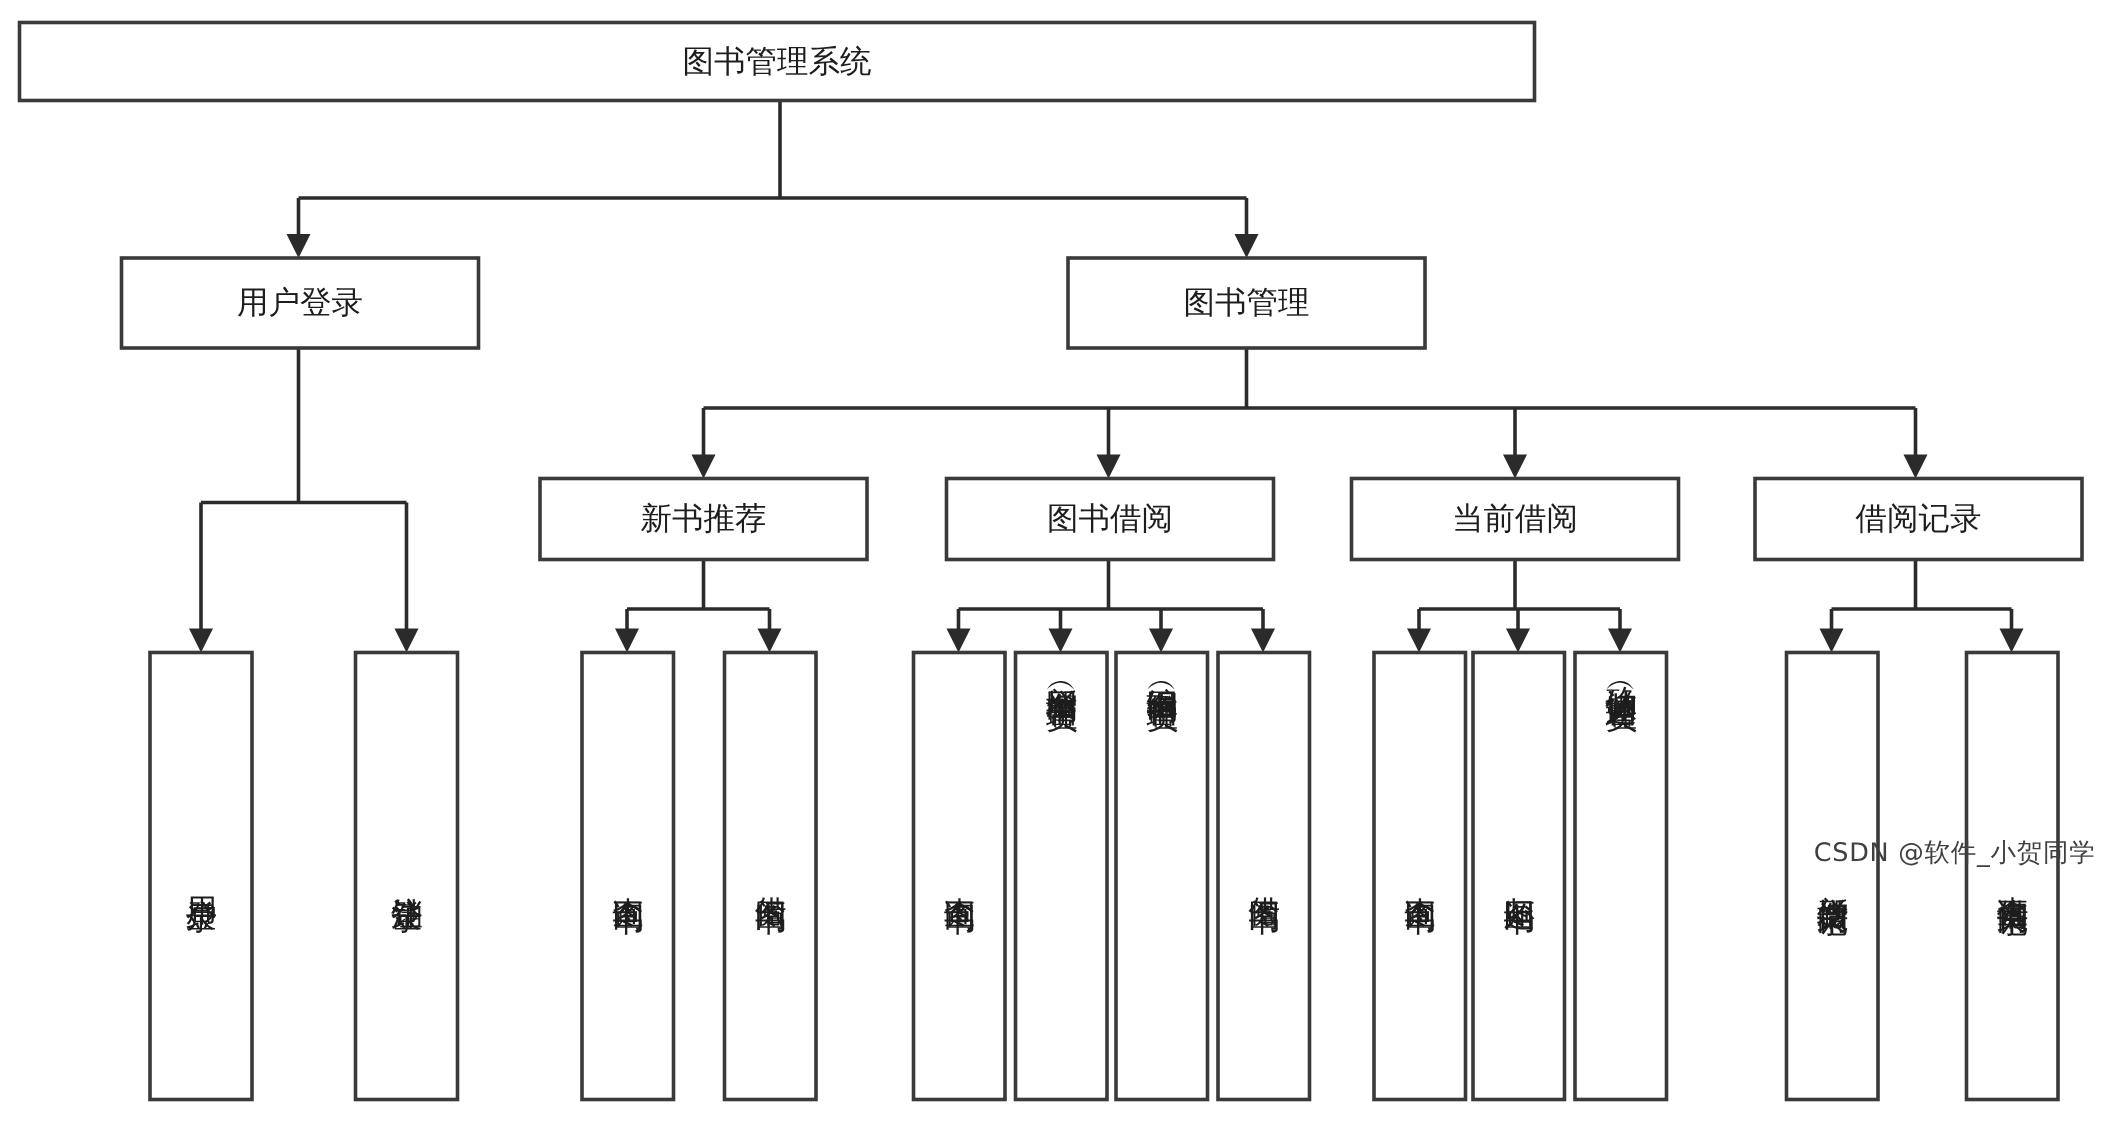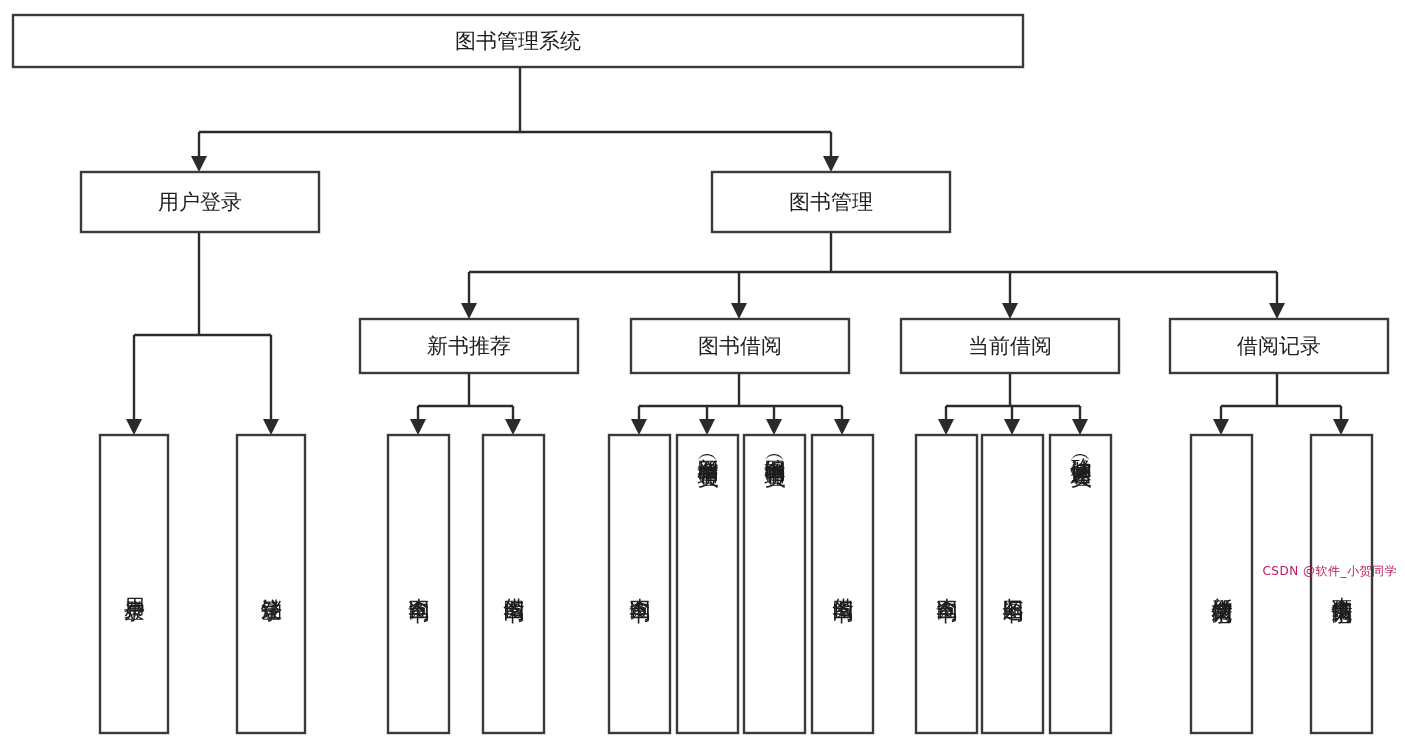--- a/index.html
+++ b/index.html
@@ -62,22 +62,22 @@
     line-height: 1.18;
     color: #1d1d1d;
     letter-spacing: 1.5px;
     white-space: nowrap;
   }
   .watermark {
     position: absolute;
     right: 8px;
     bottom: 4px;
     font-family: "DejaVu Sans", "Liberation Sans", sans-serif;
-    font-size: 12px;
-    color: #be185d;
+    font-size: 17px;
+    color: #404040;
     letter-spacing: 0.5px;
     white-space: nowrap;
   }
 </style>
 </head>
 <body>
 
 <div id="diagram-root">
 
   <svg id="diagram" viewBox="0 0 1405 747">

